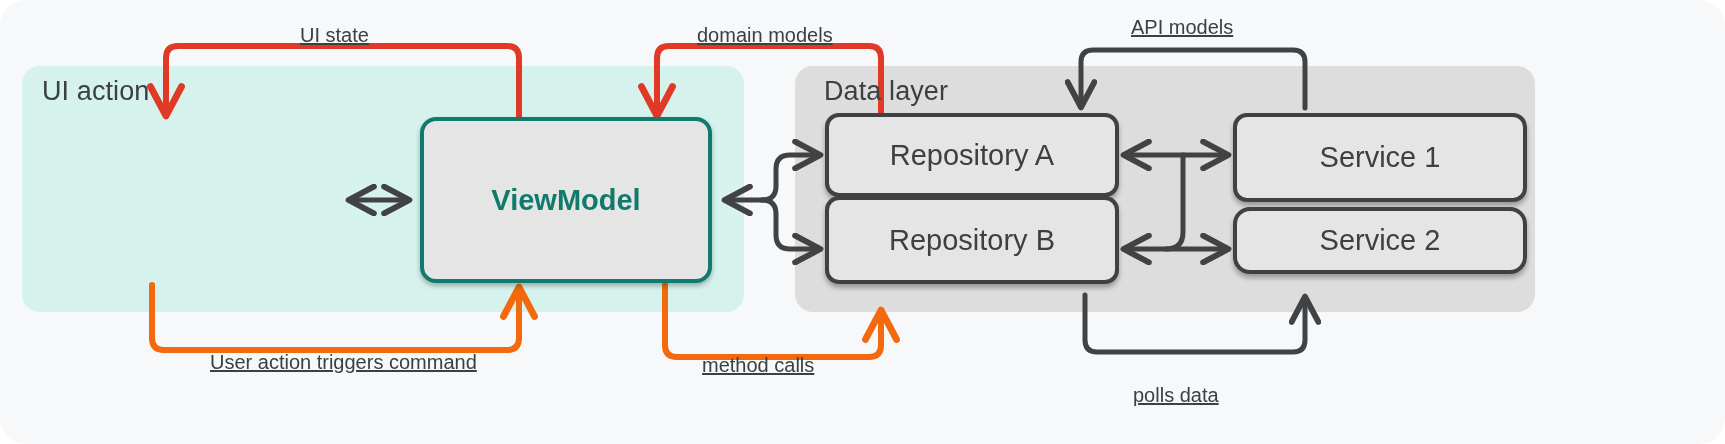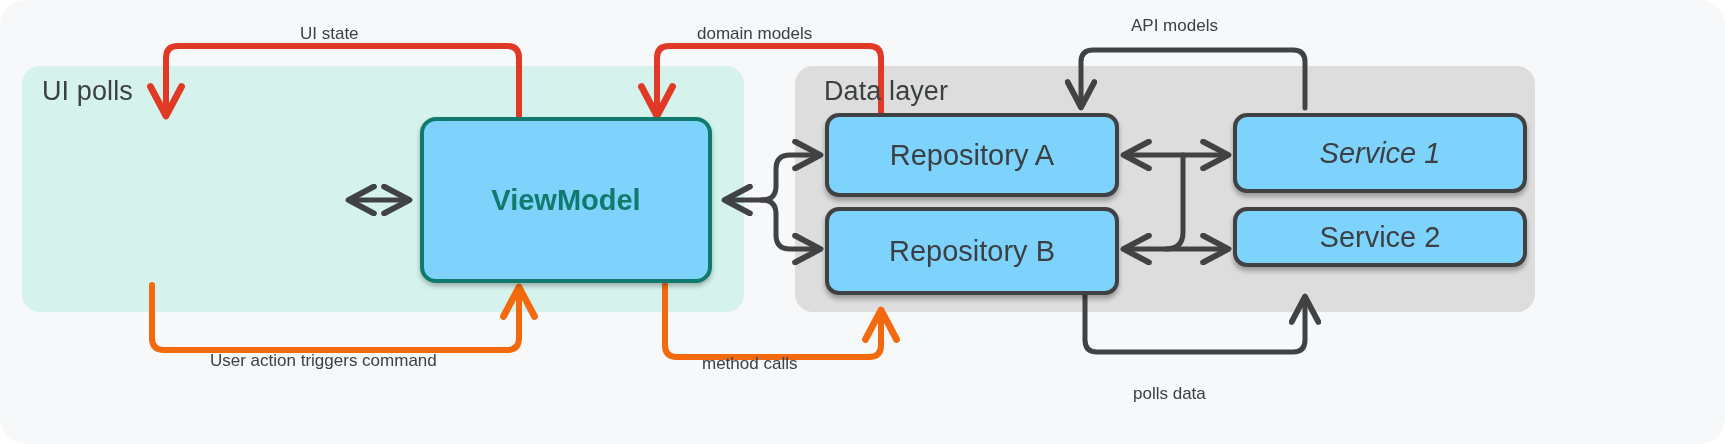--- a/index.html
+++ b/index.html
@@ -38,21 +38,21 @@
     letter-spacing:.1px;
     white-space:nowrap;
   }
   #ui-layer-label{ left:42px; top:76px; }
   #data-layer-label{ left:824px; top:76px; }
 
   
   .node{
     position:absolute;
     box-sizing:border-box;
-    background:#7dd3fc;
+    background:#e5e5e5;
     display:flex;
     align-items:center;
     justify-content:center;
     white-space:nowrap;
   }
   .node-ui{
     border:4px solid #107b6d;
     border-radius:16px;
     color:#107b6d;
     font-size:29px;
@@ -62,31 +62,32 @@
   .node-data{
     border:4px solid #3f4143;
     border-radius:14px;
     color:#3c4043;
     font-size:29px;
     box-shadow:0 4px 5px rgba(0,0,0,.30);
   }
   #node-view       { left:44px;   top:117px; width:292px; height:166px; }
   #node-viewmodel  { left:420px;  top:117px; width:292px; height:166px; }
   #node-repo-a     { left:825px;  top:113px; width:294px; height:84px;  }
-  #node-repo-b     { left:825px;  top:207px; width:294px; height:88px;  }
-  #node-service-1  { left:1233px; top:113px; width:294px; height:80px;font-style:italic;  }
-  #node-service-2  { left:1233px; top:207px; width:294px; height:60px;  }
+  #node-repo-b     { left:825px;  top:196px; width:294px; height:88px;  }
+  #node-service-1  { left:1233px; top:113px; width:294px; height:89px;  }
+  #node-service-2  { left:1233px; top:207px; width:294px; height:67px;border-radius:17px;  }
 
   
   .edge-label{
     position:absolute;
-    font-size:17px;
+    font-size:20px;
     color:#3c4043;
     white-space:nowrap;
     text-align:left;
+    text-decoration:underline;
   }
   #label-ui-state        { left:300px;  top:24px;  }
   #label-domain-models   { left:697px;  top:24px;  }
   #label-api-models      { left:1131px; top:16px;  }
   #label-user-action     { left:170px;  top:351px;margin-left:40px; }
   #label-method-calls    { left:702px;  top:354px; }
   #label-polls-data      { left:1133px; top:360px;margin-top:24px; }
 </style>
 </head>
 <body>
@@ -153,21 +154,21 @@
         <path d="M1305,108 L1305,62 Q1305,50 1293,50 L1093,50 Q1081,50 1081,62 L1081,104" stroke="#404244" stroke-width="5" marker-end="url(#ah-gray)"></path>
       </g>
 
       <g>
         <path d="M1085,295 L1085,340 Q1085,352 1097,352 L1293,352 Q1305,352 1305,340 L1305,300" stroke="#404244" stroke-width="5" marker-end="url(#ah-gray)"></path>
       </g>
 
     </g>
   </svg>
 
-  <div class="layer-label" id="ui-layer-label">UI polls</div>
+  <div class="layer-label" id="ui-layer-label">UI action</div>
   <div class="layer-label" id="data-layer-label">Data layer</div>
 
 
   <div class="node node-ui" id="node-viewmodel">
     <span>ViewModel</span>
   </div>
 
   <div class="node node-data" id="node-repo-a">
     <span>Repository A</span>
   </div>

